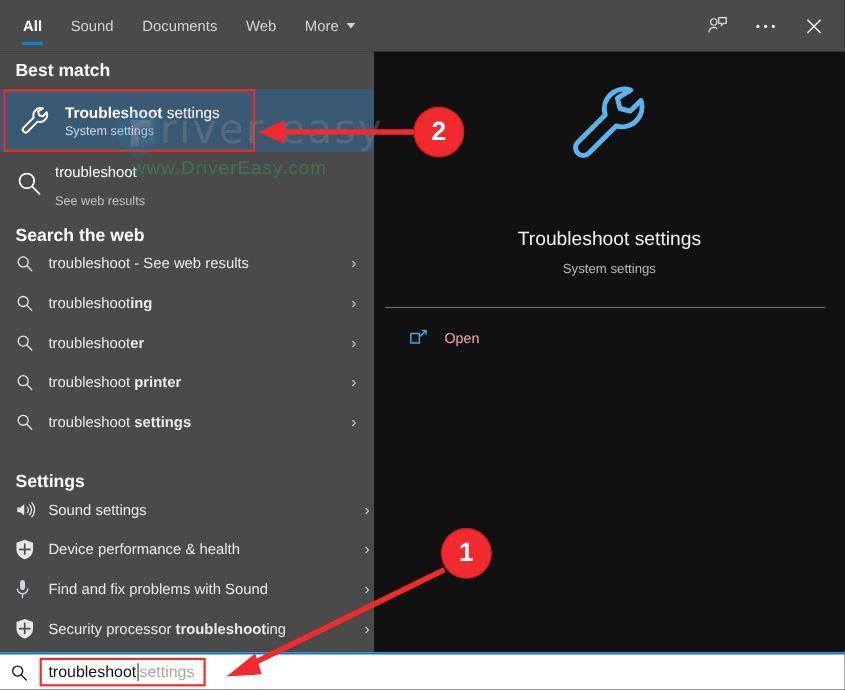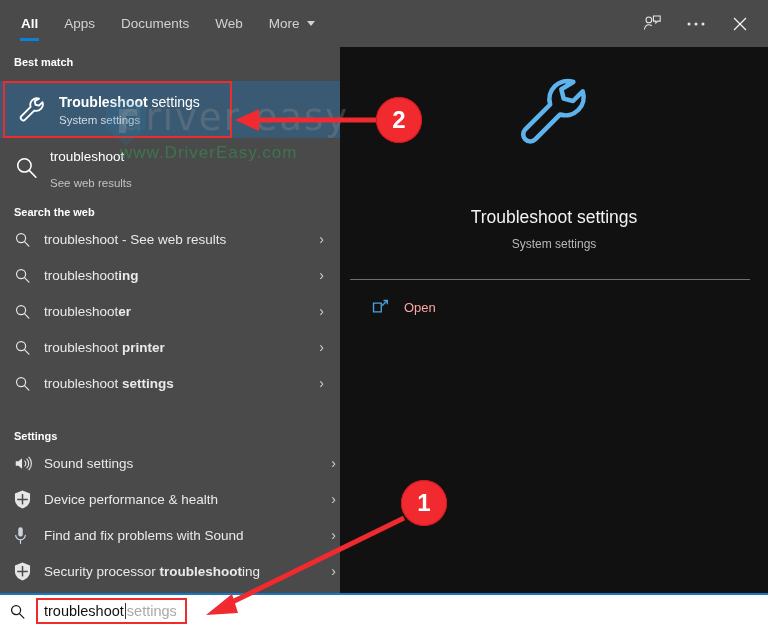--- a/index.html
+++ b/index.html
@@ -71,21 +71,21 @@
     content: ""; position: absolute; left: 13px; top: 11px; width: 7px; height: 24px;
     background: #cfe7f2;
   }
   .wm-shield::before {
     content: ""; position: absolute; left: 13px; top: 11px; width: 18px; height: 7px;
     background: #cfe7f2;
   }
 
   
   .section-hd {
-    color: #ffffff; font-size: 11px; font-weight: bold;
+    color: #ffffff; font-size: 16px; font-weight: bold;
     padding: 9px 0 7px 14px;
   }
 
   
   .row {
     display: flex; align-items: center; height: 36px;
     padding: 0 12px 0 14px; color: #eaeaea; font-size: 13.5px;
     position: relative;
   }
   .row .ico {
@@ -186,21 +186,21 @@
 <body>
 
 <div id="root">
 
   <div class="topbar">
     <div class="tabs">
       <div class="tab active">
         <span>All</span>
       </div>
       <div class="tab">
-        <span>Apps</span>
+        <span>Sound</span>
       </div>
       <div class="tab">
         <span>Documents</span>
       </div>
       <div class="tab">
         <span>Web</span>
       </div>
       <div class="tab">
         <span>More</span>
         <span class="caret"></span>

